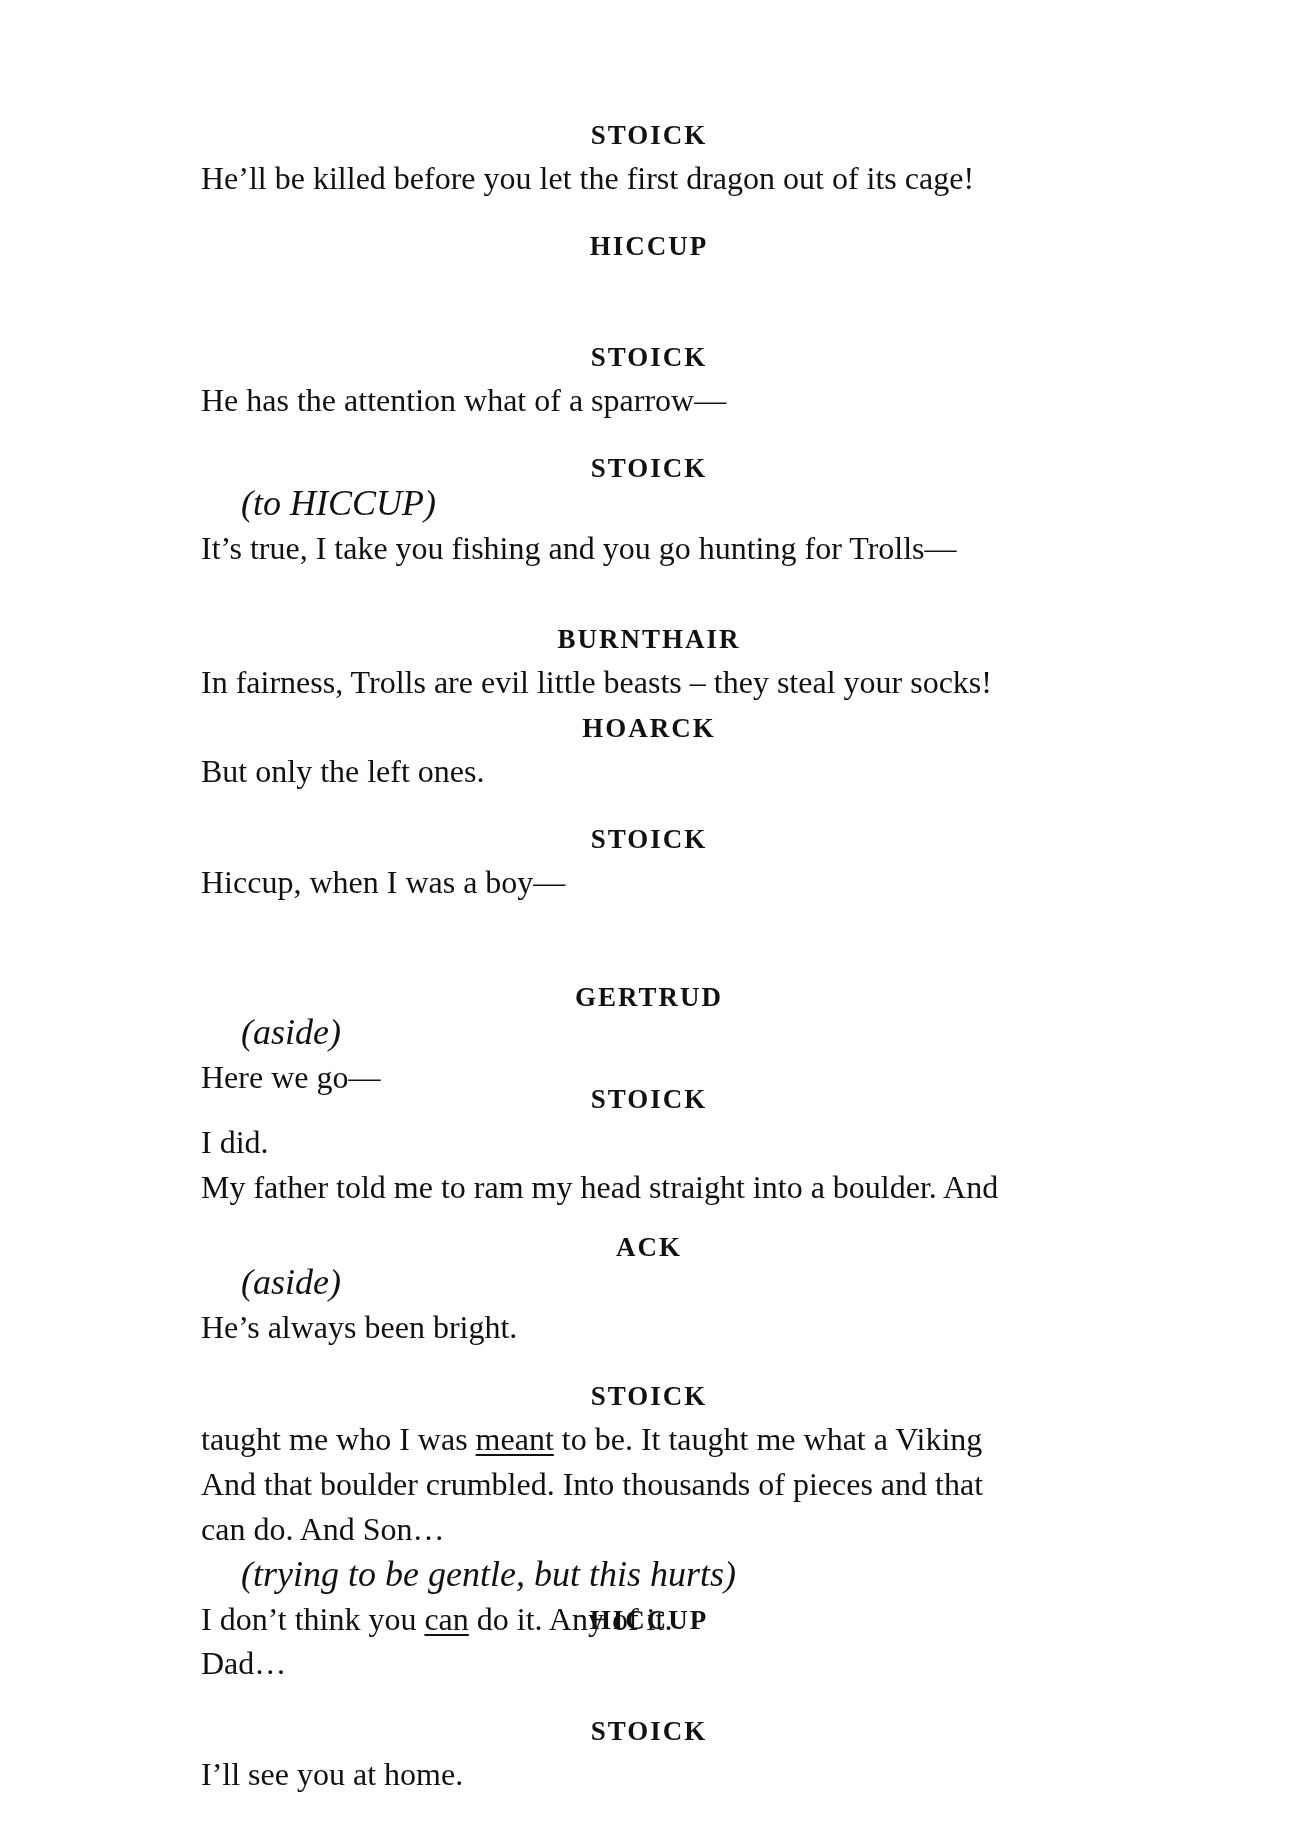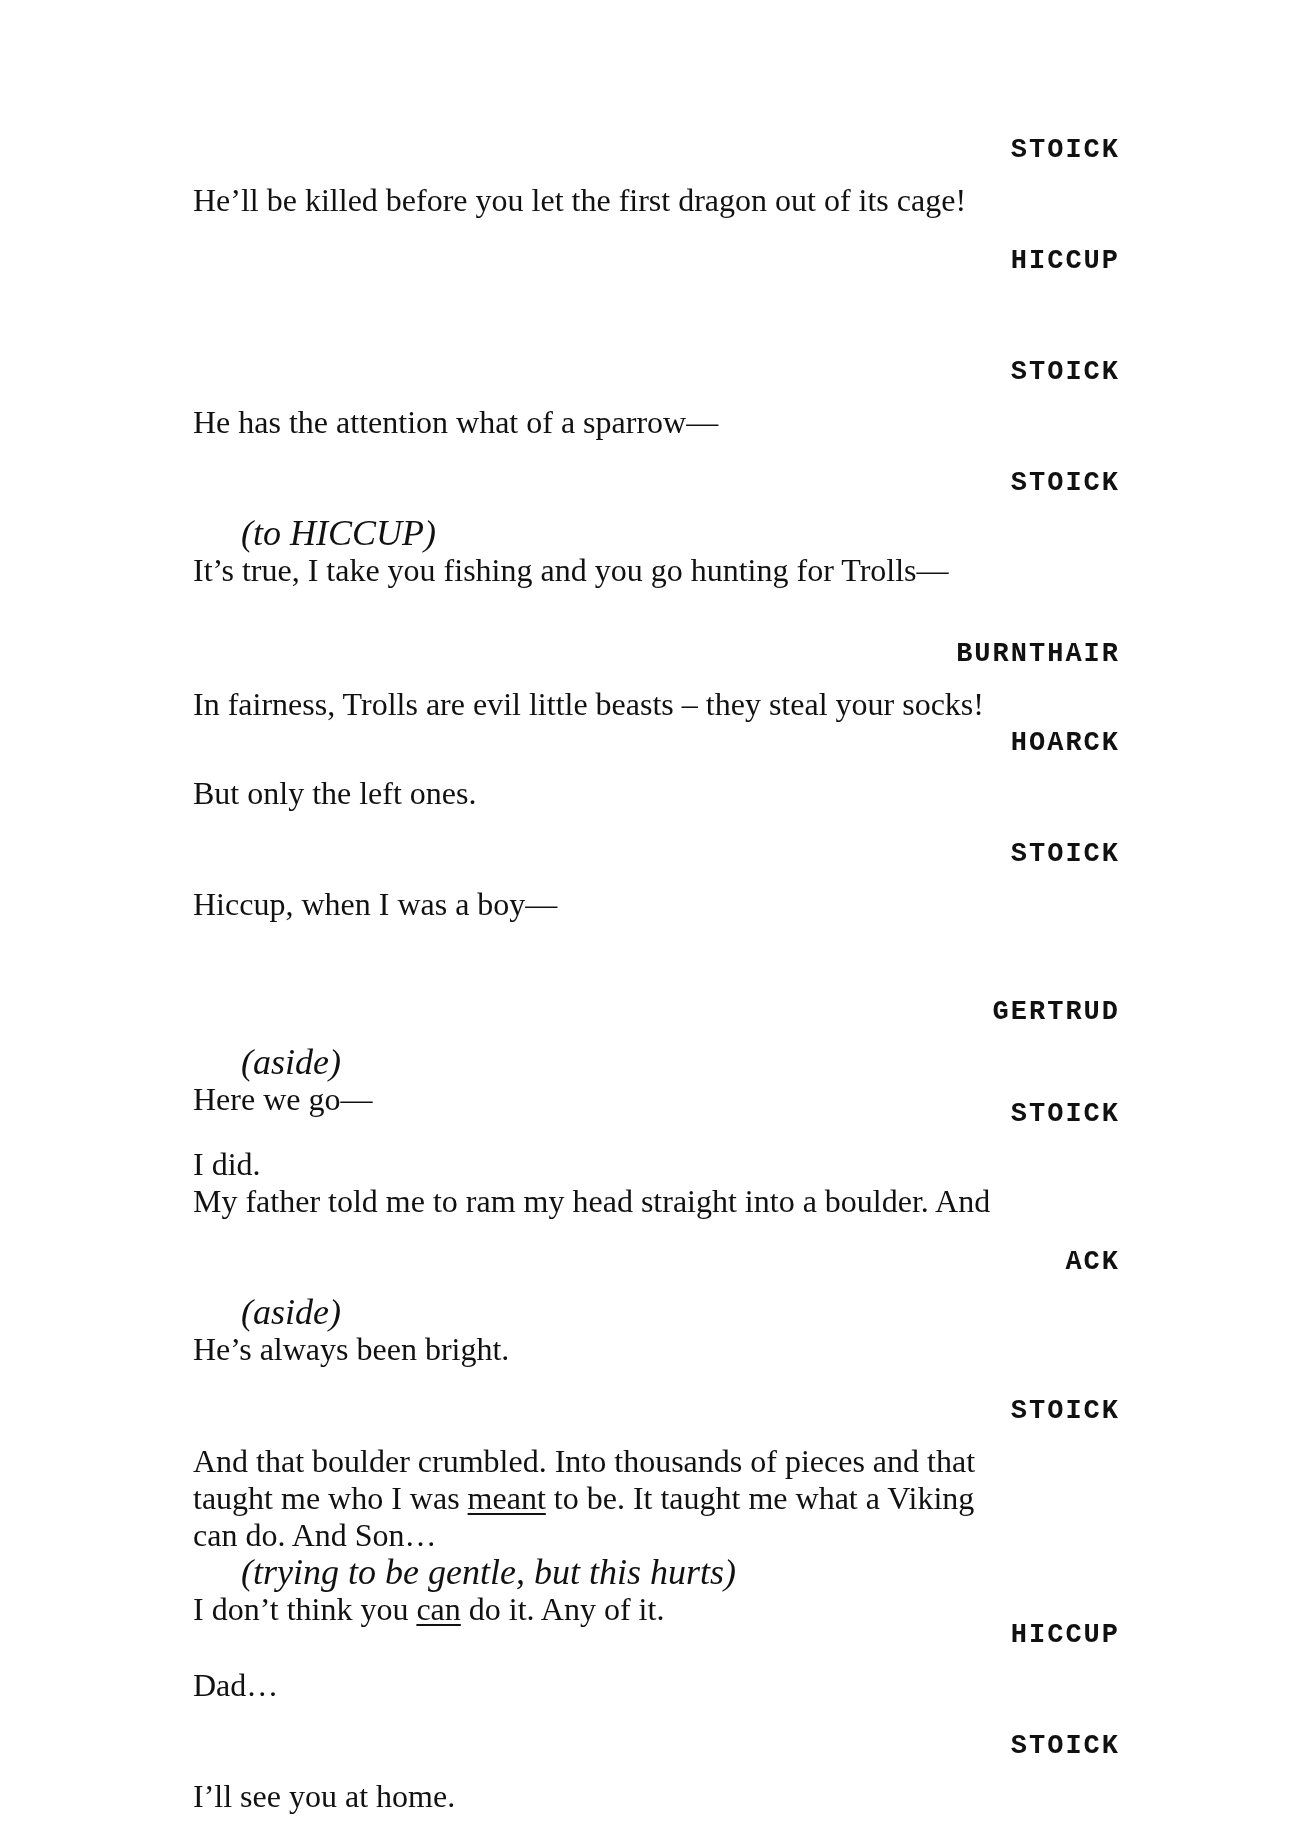--- a/index.html
+++ b/index.html
@@ -17,43 +17,43 @@
   .page {
     position: absolute;
     left: 193px;
     top: 118px;
     width: 960px;
   }
   .block {
     margin: 0;
   }
   .speaker {
-    font-family: Liberation Mono, monospace;
+    font-family: Liberation Serif, serif;
     font-weight: bold;
     font-size: 27px;
     letter-spacing: 2px;
-    text-align: right;
+    text-align: center;
     width: 912px;
     line-height: 34px;
     height: 34px;
-    margin: 15px;
+    margin: 0;
   }
   .paren {
     font-family: "Liberation Serif", serif;
     font-style: italic;
     font-size: 36px;
     line-height: 37px;
     padding-left: 48px;
     margin: 0;
   }
   .line {
     font-family: "Liberation Serif", serif;
     font-size: 32px;
     line-height: 37px;
-    margin: 0;
+    margin: 8px;
     width: 960px;
   }
   .u {
     text-decoration: underline;
     text-underline-offset: 4px;
     text-decoration-thickness: 2px;
   }
 </style>
 </head>
 <body>
@@ -108,22 +108,22 @@
   </div>
 
   <div class="block" style="position:absolute; top:1112px;">
     <div class="speaker">ACK</div>
     <div class="paren">(aside)</div>
     <div class="line">He’s always been bright.</div>
   </div>
 
   <div class="block" style="position:absolute; top:1261px;">
     <div class="speaker">STOICK</div>
+    <div class="line"><span>taught me who I was </span><span class="u">meant</span><span> to be. It taught me what a Viking</span></div>
     <div class="line">And that boulder crumbled. Into thousands of pieces and that</div>
-    <div class="line"><span>taught me who I was </span><span class="u">meant</span><span> to be. It taught me what a Viking</span></div>
     <div class="line">can do. And Son…</div>
     <div class="paren">(trying to be gentle, but this hurts)</div>
     <div class="line"><span>I don’t think you </span><span class="u">can</span><span> do it. Any of it.</span></div>
   </div>
 
   <div class="block" style="position:absolute; top:1485px;">
     <div class="speaker">HICCUP</div>
     <div class="line">Dad…</div>
   </div>
 

